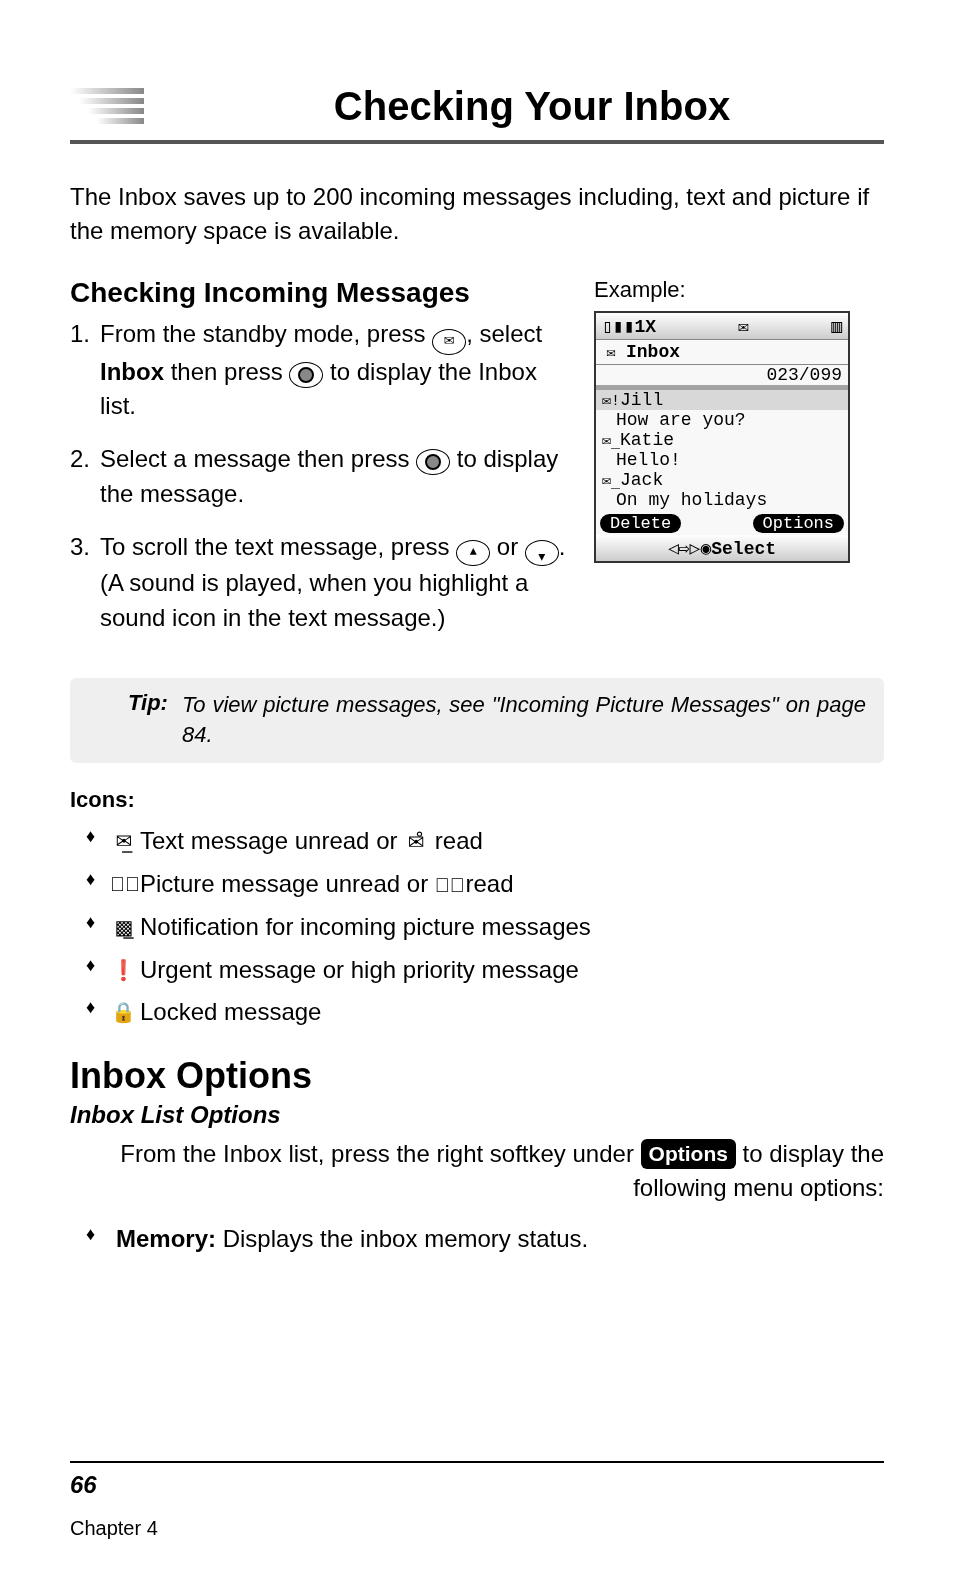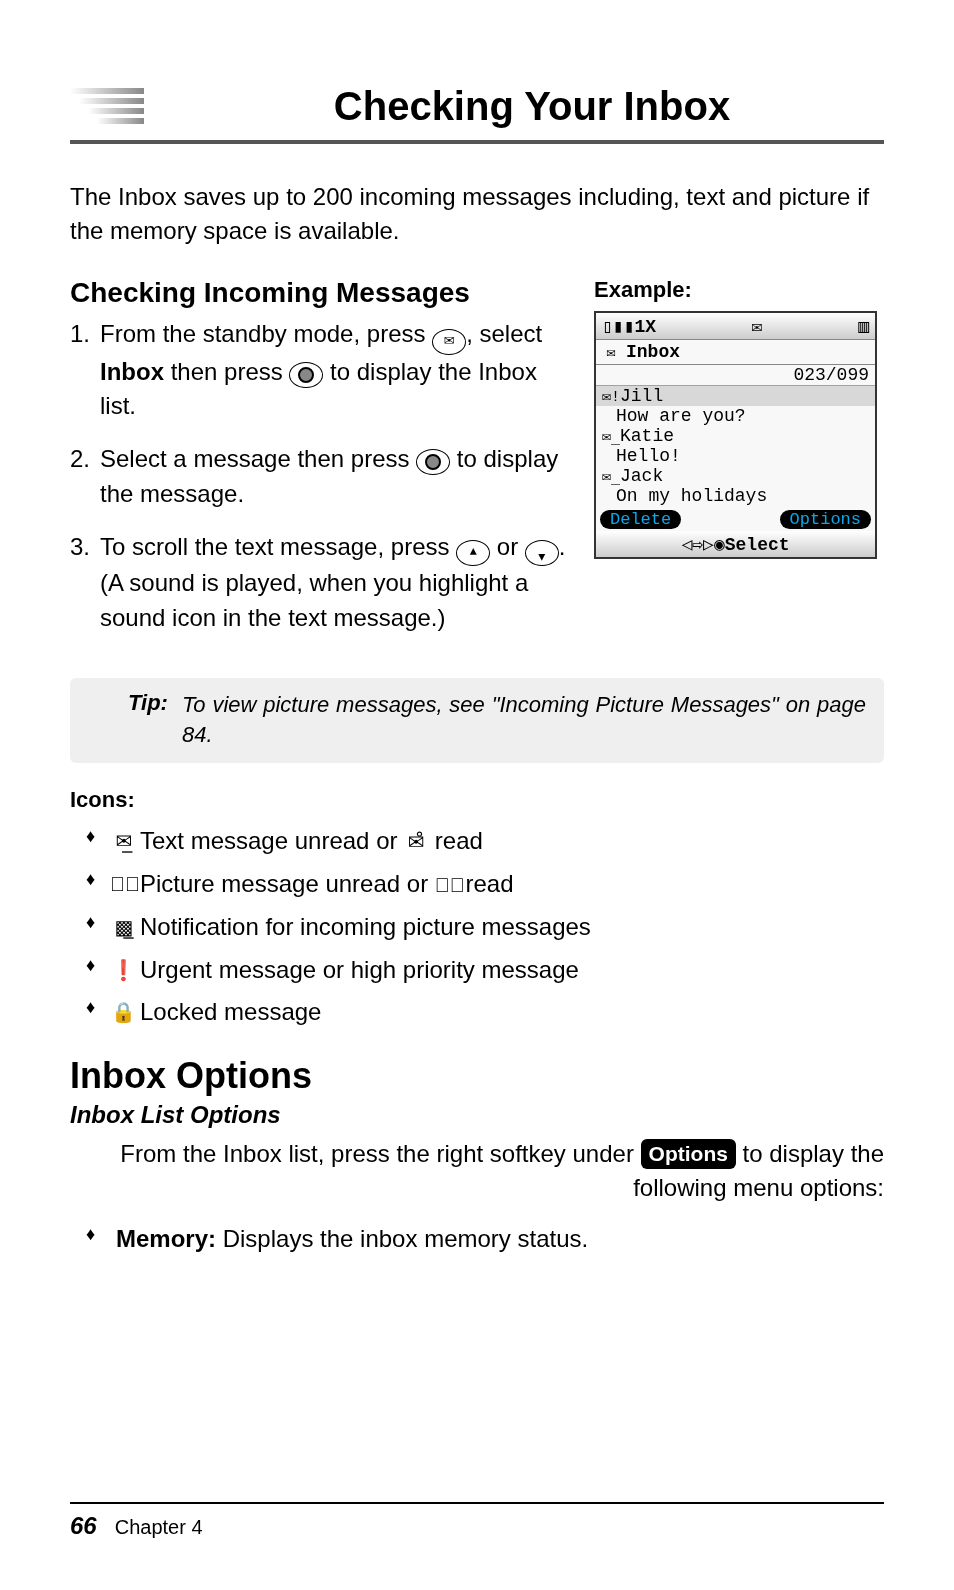--- a/index.html
+++ b/index.html
@@ -41,21 +41,21 @@
     margin-bottom: 36px;
   }
   .intro { font-size: 24px; line-height: 1.4; margin: 0 0 30px 0; }
   .two-col {
     display: flex;
     gap: 26px;
   }
   .left-col { flex: 1; }
   .right-col { width: 290px; }
   h2.section { font-size: 28px; font-weight: bold; margin-bottom: 8px; }
-  .example-label { font-size: 22px; font-weight: bold; margin-bottom: 8px; }
+  .example-label { font-size: 22px; font-weight: normal; margin-bottom: 8px; }
   ol.steps {
     list-style: none;
     counter-reset: step;
     padding-left: 30px;
     font-size: 24px;
     line-height: 1.45;
   }
   ol.steps li {
     counter-increment: step;
     position: relative;
@@ -79,49 +79,49 @@
     vertical-align: -3px;
     background: #fff;
   }
   .key-center::after { content:""; width: 12px; height: 12px; border:2px solid #000; border-radius:50%; background:#888; }
   .key-msg::after { content:"✉"; font-size:13px; }
   .key-up::after { content:"▴"; font-size:14px; position:relative; top:-3px; }
   .key-down::after { content:"▾"; font-size:14px; position:relative; top:3px; }
 
   
   .phone {
-    width: 283px;
+    width: 256px;
     border: 2px solid #333;
     font-family: "Courier New", monospace;
     font-size: 18px;
     background: #f8f8f8;
   }
   .ph-status {
     display:flex; justify-content:space-between; align-items:center;
     background: linear-gradient(#fff,#ccc);
     padding: 2px 6px;
     border-bottom: 1px solid #888;
     font-weight: bold;
   }
   .ph-title {
     display:flex; gap:6px; align-items:center;
     padding: 2px 6px;
     font-weight: bold;
     border-bottom: 1px solid #888;
   }
-  .ph-count { text-align:right; padding: 0 6px; border-bottom: 1px solid #a3a3a3; }
+  .ph-count { text-align:right; padding: 0 6px; border-bottom: 5px solid #a3a3a3; }
   .ph-row { padding: 0 6px; }
   .ph-row.sel { background: #d8d8d8; }
   .ph-prev { padding: 0 6px 0 20px; }
   .ph-soft {
     display:flex; justify-content:space-between; align-items:center;
     padding: 4px 4px 2px 4px;
   }
   .sk {
-    background:#000; color:#0ea5e9; border-radius:10px;
+    background:#000; color:#ffffff; border-radius:10px;
     padding: 0 10px; font-family: "Courier New", monospace;
     font-size: 17px;
   }
   .ph-bottom {
     background: linear-gradient(#fff,#ccc);
     text-align:center;
     padding: 2px 0;
     font-weight:bold;
   }
   .ph-ico { font-size:15px; display:inline-block; width:18px; text-align:center; }
@@ -176,21 +176,21 @@
   ul.bullet-list .bl-label { font-weight:bold; }
   .inline-bold { font-weight:bold; }
 
   .footer {
     position:absolute;
     left:70px; right:70px;
     bottom: 50px;
     border-top: 2px solid #000;
     padding-top: 8px;
     font-size: 20px;
-    display:flex; gap: 18px; align-items:baseline;
+    display:flex; gap: 18px; align-items:baseline;flex-direction:column;
   }
   .footer .pn { font-weight:bold; font-style: italic; font-size: 24px; }
 </style>
 </head>
 <body>
 
 <div class="header-row">
   <div class="header-icon">
     <div class="bar b1"></div>
       <div class="bar b2"></div>

